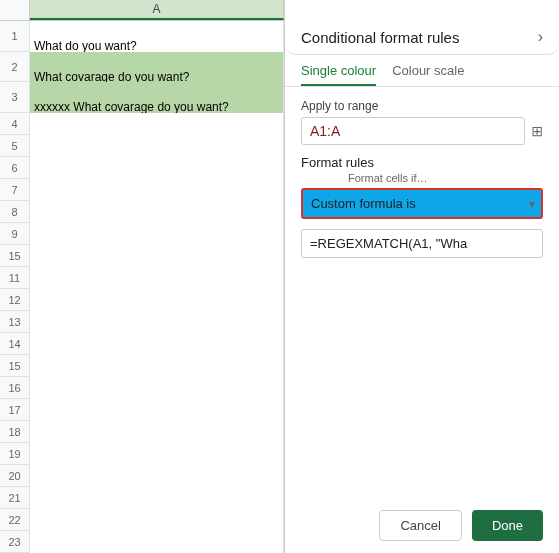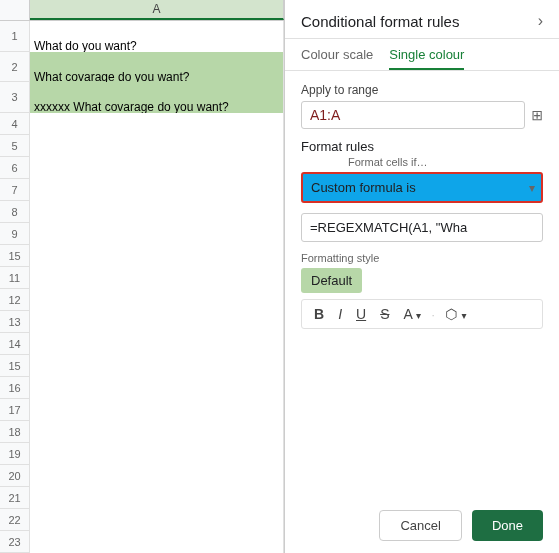--- a/index.html
+++ b/index.html
@@ -90,22 +90,23 @@
       flex-direction: column;
       padding: 0;
       background: #fff;
       overflow-y: auto;
     }
 
     .panel-header {
       display: flex;
       align-items: center;
       justify-content: space-between;
-      padding: 12px 16px 8px 16px;
+      padding: 28px 16px 8px 16px;
       border-bottom: 1px solid #e0e0e0;
+      border-radius: 11px;
     }
 
     .panel-title {
       font-size: 15px;
       font-weight: 500;
       color: #202124;
     }
 
     .close-btn {
       cursor: pointer;
@@ -400,22 +401,22 @@
     </div>
 </div>
 
 <div class="panel">
   <div class="panel-header">
     <span class="panel-title">Conditional format rules</span>
     <span class="close-btn">›</span>
   </div>
 
   <div class="tabs">
+    <div class="tab active-green">Single colour</div>
     <div class="tab">Colour scale</div>
-    <div class="tab active-green">Single colour</div>
   </div>
 
   <div class="panel-body">
 
     <div class="panel-section">
       <div class="section-label">Apply to range</div>
       <div class="range-row">
         <input class="range-input" type="text" value="A1:A" style="">
         <span class="grid-icon">⊞</span>
       </div>
@@ -430,39 +431,20 @@
           <span>Custom formula is</span>
         </div>
         <span class="dropdown-arrow">▾</span>
       </div>
     </div>
 
     <div class="panel-section">
       <input class="formula-input" type="text" value="=REGEXMATCH(A1, &quot;Wha" style="">
     </div>
 
-    <div class="panel-section">
-      <div class="formatting-style-label">Formatting style</div>
-      <div class="default-badge">Default</div>
-      <div class="format-toolbar">
-        <span class="toolbar-btn" style="font-weight:bold;">B</span>
-        <span class="toolbar-btn" style="font-style:italic;">I</span>
-        <span class="toolbar-btn" style="text-decoration:underline;">U</span>
-        <span class="toolbar-btn" style="text-decoration:line-through;">S</span>
-        <span class="toolbar-btn">
-          <span>A</span>
-          <span style="font-size:10px;">▾</span>
-        </span>
-        <span class="toolbar-separator">·</span>
-        <span class="toolbar-btn">
-          <span>⬡</span>
-          <span style="font-size:10px;">▾</span>
-        </span>
-      </div>
-    </div>
 
   </div>
 
   <div class="action-buttons">
     <button class="btn-cancel">Cancel</button>
     <button class="btn-done">Done</button>
   </div>
 </div>
 
 </body></html>

